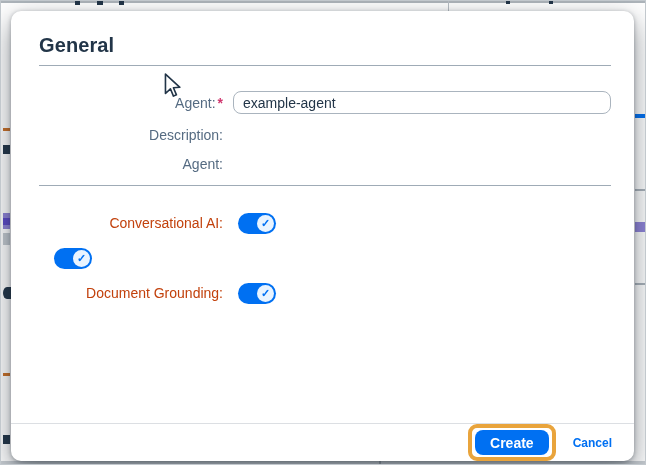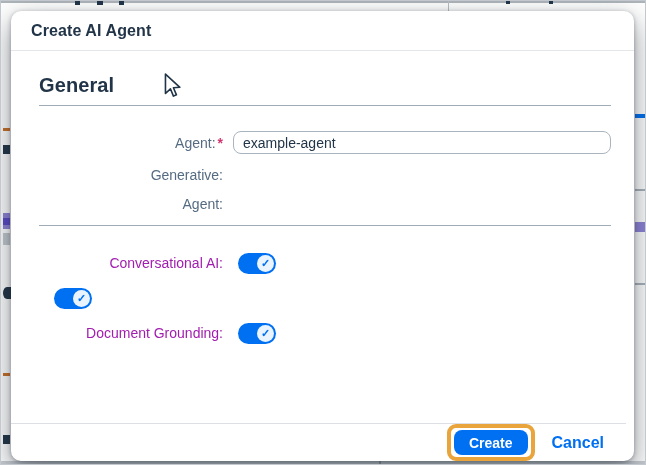--- a/index.html
+++ b/index.html
@@ -67,54 +67,54 @@
   .form-input {
     flex:1; margin-left:10px; height:23px; box-sizing:border-box;
     border:1px solid #aab4be; border-radius:8px; background:#fff;
     font-family:"Liberation Sans", sans-serif;
     font-size:14px; color:#223548; padding:0 9px; outline:none;
   }
 
   .toggles { margin-top:26px; }
   .toggle-row { display:flex; align-items:center; margin-bottom:13px; height:22px; }
   .toggle-label {
-    width:184px; text-align:right; font-size:14px; color:#a21caf; flex:none;
+    width:184px; text-align:right; font-size:14px; color:#c2410c; flex:none;
   }
   .switch {
     margin-left:15px; width:38px; height:21px; border-radius:11px;
     background:#0070f2; position:relative; flex:none; cursor:pointer;
   }
   .switch-handle {
     position:absolute; right:2px; top:2px; width:17px; height:17px;
     border-radius:50%; background:#e9f4ff;
     display:flex; align-items:center; justify-content:center;
   }
   .switch-check {
     color:#0070f2; font-size:11px; font-weight:700; line-height:1;
   }
 
   .dlg-footer {
-    position:absolute; left:0; right:8px; bottom:0; height:38px;
+    position:absolute; left:0; right:0; bottom:0; height:38px;
     border-top:1px solid #dcdfe3; box-sizing:border-box;
     display:flex; align-items:center; justify-content:flex-end;
     padding-right:18px; gap:13px;
     border-radius:0 0 10px 10px;
   }
   .annotation-box {
     border:4px solid #e9a43c; border-radius:9px; padding:2px 3px;
     display:flex; align-items:center;
   }
   .btn-create {
     background:#0070f2; color:#ffffff; border:none; border-radius:8px;
     height:25px; padding:0 15px; font-family:"Liberation Sans", sans-serif;
     font-size:14px; font-weight:700; cursor:pointer;
   }
   .btn-cancel {
     background:none; border:none; color:#0070f2; cursor:pointer;
-    font-family:"Liberation Sans", sans-serif; font-size:16px; font-weight:600;
+    font-family:"Liberation Sans", sans-serif; font-size:12px; font-weight:600;
     padding:0 4px;
     text-align:right;
   }
 
   .cursor { position:absolute; left:159px; top:71px; width:26px; height:28px; pointer-events:none; }
 </style>
 </head>
 <body>
 
 <div class="stage">
@@ -136,36 +136,33 @@
   <div class="frag frag-l-s2"></div>
   <div class="frag frag-r-blue"></div>
   <div class="frag frag-r-gray1"></div>
   <div class="frag frag-r-purple"></div>
   <div class="frag frag-r-gray2"></div>
   <div class="frag frag-botstrip"></div>
   <div class="frag frag-bvline"></div>
 
   <div class="dialog">
 
-    <div class="dlg-header">
-      <span class="dlg-title">Create AI Agent</span>
-    </div>
 
     <div class="dlg-body">
 
       <div class="section-heading general">General</div>
       <div class="section-divider"></div>
 
       <div class="form">
         <div class="form-row">
           <span class="form-label"><span>Agent:</span><span class="req-mark">*</span></span>
           <input class="form-input" type="text" value="example-agent" style="">
         </div>
         <div class="form-row">
-          <span class="form-label">Generative:</span>
+          <span class="form-label">Description:</span>
         </div>
         <div class="form-row">
           <span class="form-label">Agent:</span>
         </div>
       </div>
 
       <div class="section-divider"></div>
 
       <div class="toggles">
         <div class="toggle-row">

